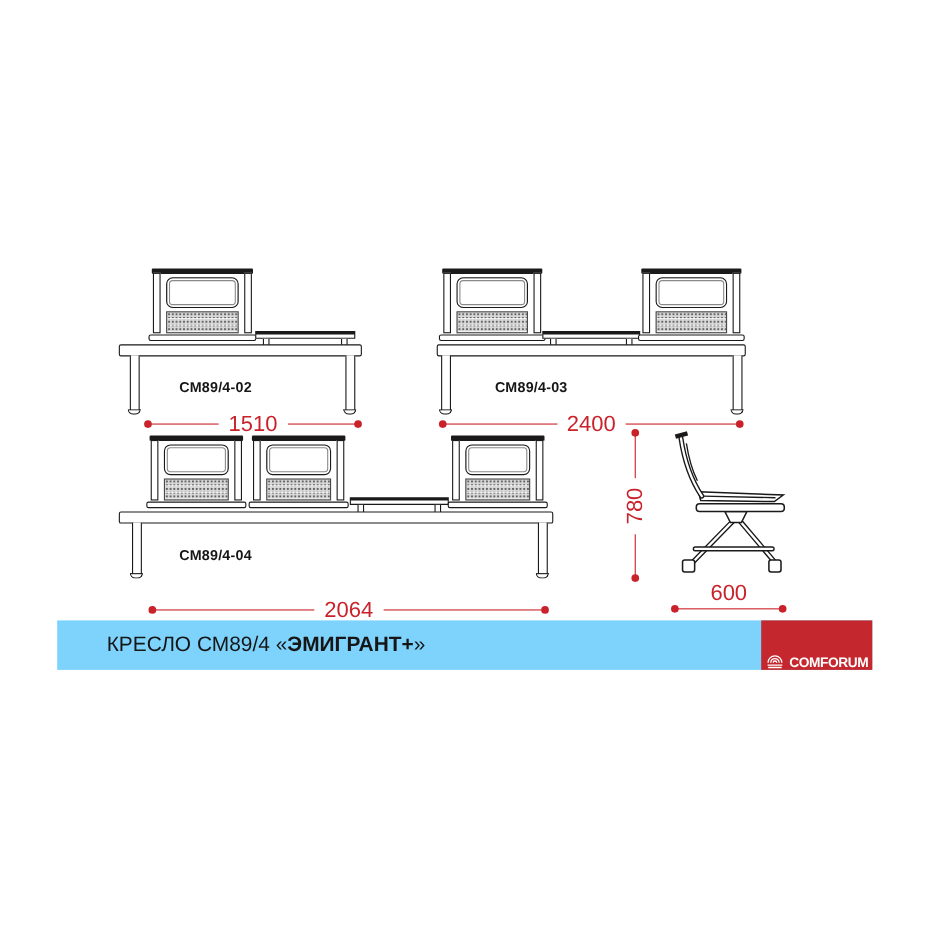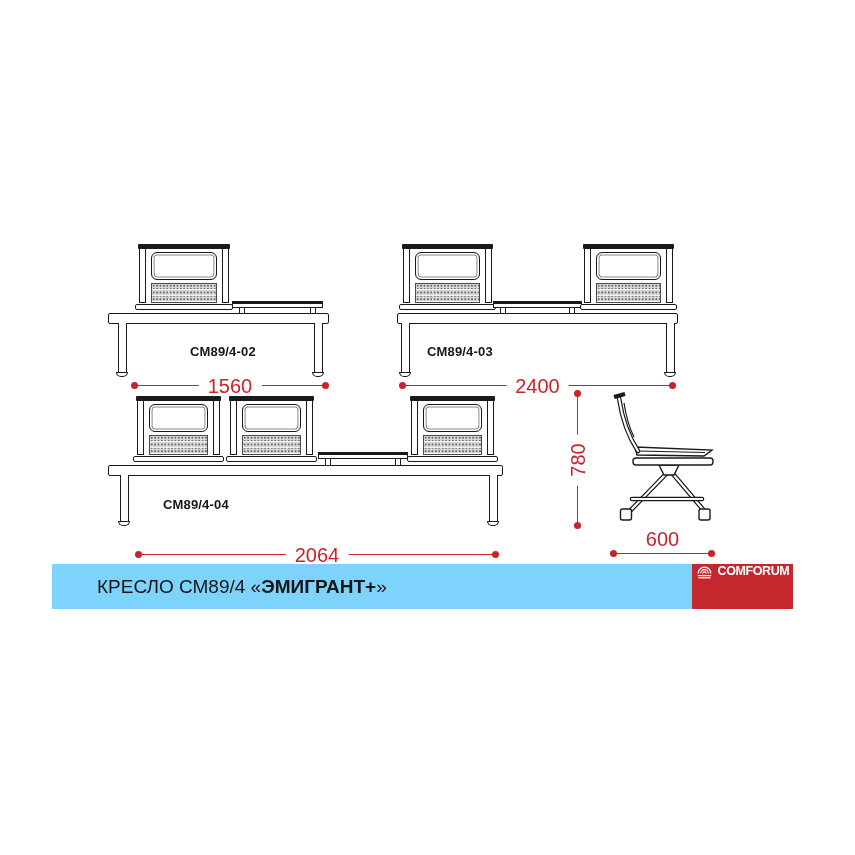--- a/index.html
+++ b/index.html
@@ -55,21 +55,21 @@
   .tubew{fill:none;stroke:#ffffff;stroke-width:2.1;stroke-linecap:round;}
   .thin{fill:none;stroke:#1a1a1a;stroke-width:1.2;}
   .panel{fill:#ffffff;stroke:#1a1a1a;stroke-width:1.4;}
   .solid{stroke:#1a1a1a;stroke-width:4;stroke-linecap:butt;}
   
   .footer-bar{position:absolute;left:52px;top:564px;width:741px;height:45px;background:#7dd3fc;padding-left:20px;}
   .product-title{position:absolute;left:45px;top:50%;transform:translateY(-50%);
     font-size:19px;color:#161616;white-space:nowrap;}
   .product-title .b{font-weight:bold;}
   .brand-box{position:absolute;right:0;top:0;width:101px;height:45px;background:#c4282e;
-    display:flex;align-items:flex-start;justify-content:center;gap:5px;}
+    display:flex;align-items:flex-end;justify-content:center;gap:5px;}
   .brand-text{color:#fff;font-size:12.5px;font-weight:bold;letter-spacing:-.4px;white-space:nowrap;}
 </style>
 </head>
 <body>
 
 <div class="canvas">
 
   <div>
     <div class="seat-unit" style="left:138px;top:244px;width:92px;">
       <div class="cap"></div>
@@ -82,23 +82,23 @@
     <div class="bench-table" style="left:232px;top:301px;width:91px;height:13px;">
       <div class="ttop"></div>
       <div class="tpost left"></div>
       <div class="tpost right"></div>
     </div>
     <div class="beam" style="left:108px;top:313px;width:221px;"></div>
     <div class="leg" style="left:118px;top:323px;height:51px;"></div>
     <div class="leg" style="left:314px;top:323px;height:51px;"></div>
     <div class="foot" style="left:116px;top:372px;"></div>
     <div class="foot" style="left:312px;top:372px;"></div>
-    <div class="model-label" style="left:163px;top:344px;margin-left:27px;">СМ89/4-02</div>
+    <div class="model-label" style="left:163px;top:344px;">СМ89/4-02</div>
     <div class="dim-h" style="left:133px;top:385px;width:194px;">
-      <span class="dim-label">1560</span>
+      <span class="dim-label">1510</span>
     </div>
   </div>
 
   <div>
     <div class="seat-unit" style="left:402px;top:244px;width:91px;">
       <div class="cap"></div>
       <div class="post left"></div>
       <div class="post right"></div>
       <div class="cushion"></div>
       <div class="mesh"></div>
@@ -115,21 +115,21 @@
       <div class="post right"></div>
       <div class="cushion"></div>
       <div class="mesh"></div>
       <div class="seat-edge"></div>
     </div>
     <div class="beam" style="left:397px;top:313px;width:281px;"></div>
     <div class="leg" style="left:401px;top:323px;height:51px;"></div>
     <div class="leg" style="left:666px;top:323px;height:51px;"></div>
     <div class="foot" style="left:399px;top:372px;"></div>
     <div class="foot" style="left:664px;top:372px;"></div>
-    <div class="model-label" style="left:427px;top:344px;text-align:right;">СМ89/4-03</div>
+    <div class="model-label" style="left:450px;top:344px;text-align:right;">СМ89/4-03</div>
     <div class="dim-h" style="left:401px;top:385px;width:273px;">
       <span class="dim-label">2400</span>
     </div>
   </div>
 
   <div>
     <div class="seat-unit" style="left:136px;top:396px;width:85px;">
       <div class="cap"></div>
       <div class="post left"></div>
       <div class="post right"></div>

